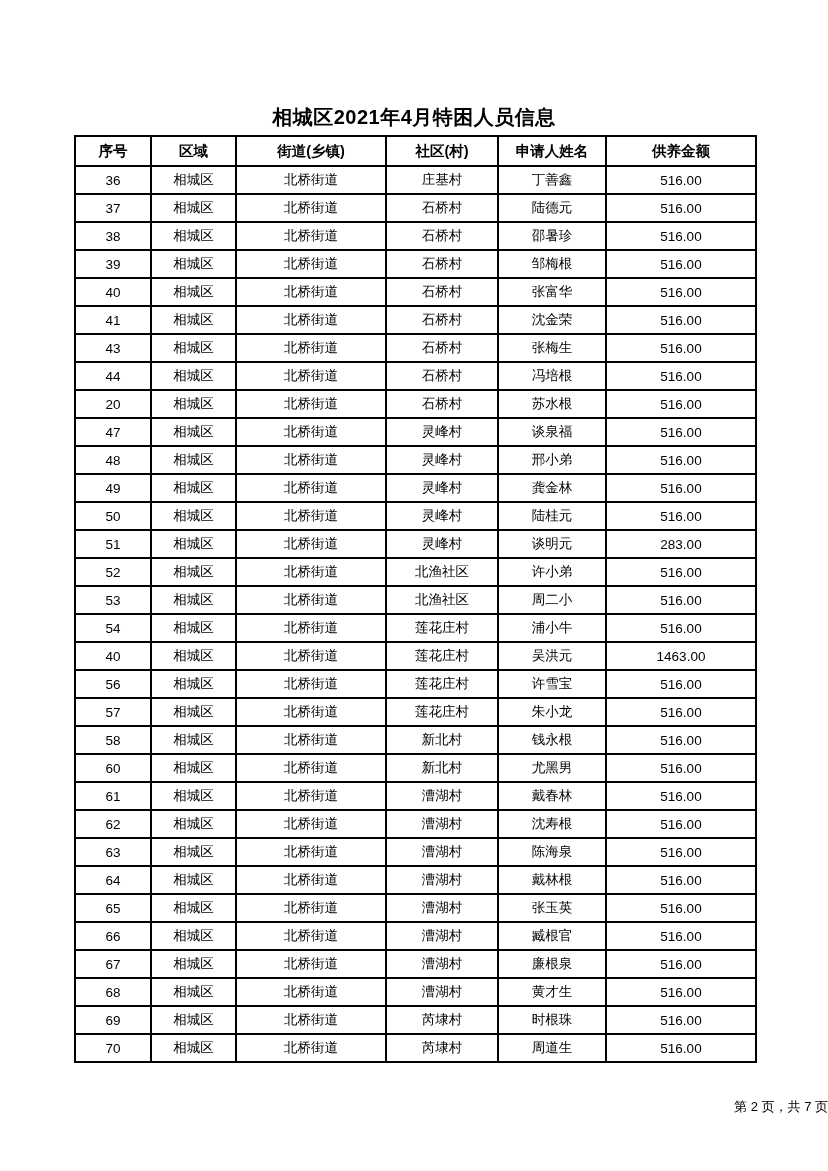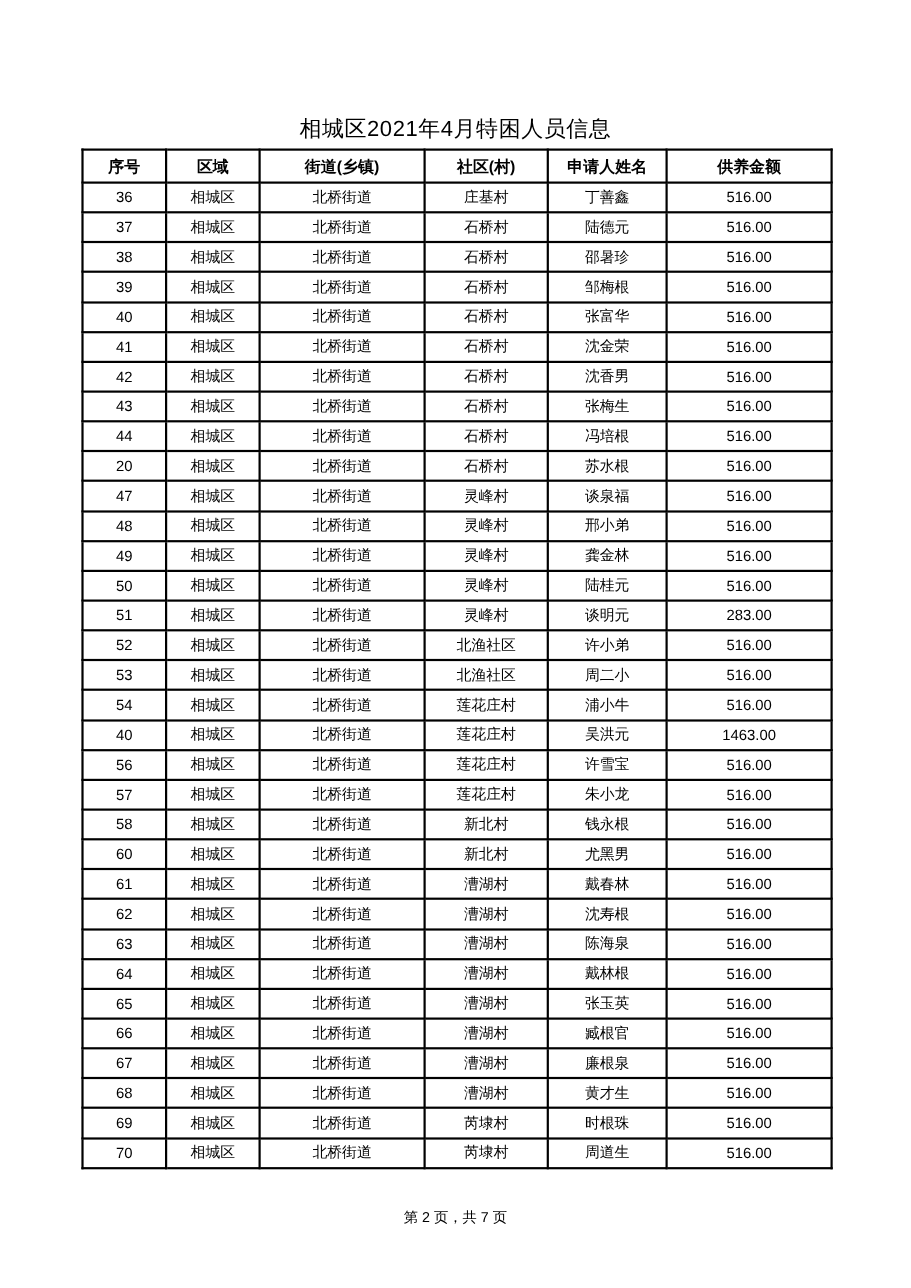--- a/index.html
+++ b/index.html
@@ -17,21 +17,21 @@
     background: #ffffff;
     overflow: hidden;
   }
   .title {
     position: absolute;
     top: 104px;
     left: 0;
     width: 828px;
     text-align: center;
     font-size: 20px;
-    font-weight: normal;
+    font-weight: bold;
     letter-spacing: 0.5px;
     color: #000000;
   }
   table.data-table {
     position: absolute;
     left: 74px;
     top: 135px;
     width: 681px;
     height: 928px;
     border-collapse: collapse;
@@ -53,21 +53,21 @@
   }
   table.data-table td {
     font-size: 13.5px;
     font-weight: normal;
   }
   .footer {
     position: absolute;
     top: 1098px;
     left: 0;
     width: 828px;
-    text-align: center;
+    text-align: right;
     font-size: 13px;
     color: #000000;
   }
 </style>
 </head>
 <body>
 
 <div class="page">
 
   <div class="title">相城区2021年4月特困人员信息</div>
@@ -134,28 +134,20 @@
         </tr>
         <tr>
           <td>41</td>
           <td>相城区</td>
           <td>北桥街道</td>
           <td>石桥村</td>
           <td>沈金荣</td>
           <td>516.00</td>
         </tr>
         <tr>
-          <td>42</td>
-          <td>相城区</td>
-          <td>北桥街道</td>
-          <td>石桥村</td>
-          <td>沈香男</td>
-          <td>516.00</td>
-        </tr>
-        <tr>
           <td>43</td>
           <td>相城区</td>
           <td>北桥街道</td>
           <td>石桥村</td>
           <td>张梅生</td>
           <td>516.00</td>
         </tr>
         <tr>
           <td>44</td>
           <td>相城区</td>

